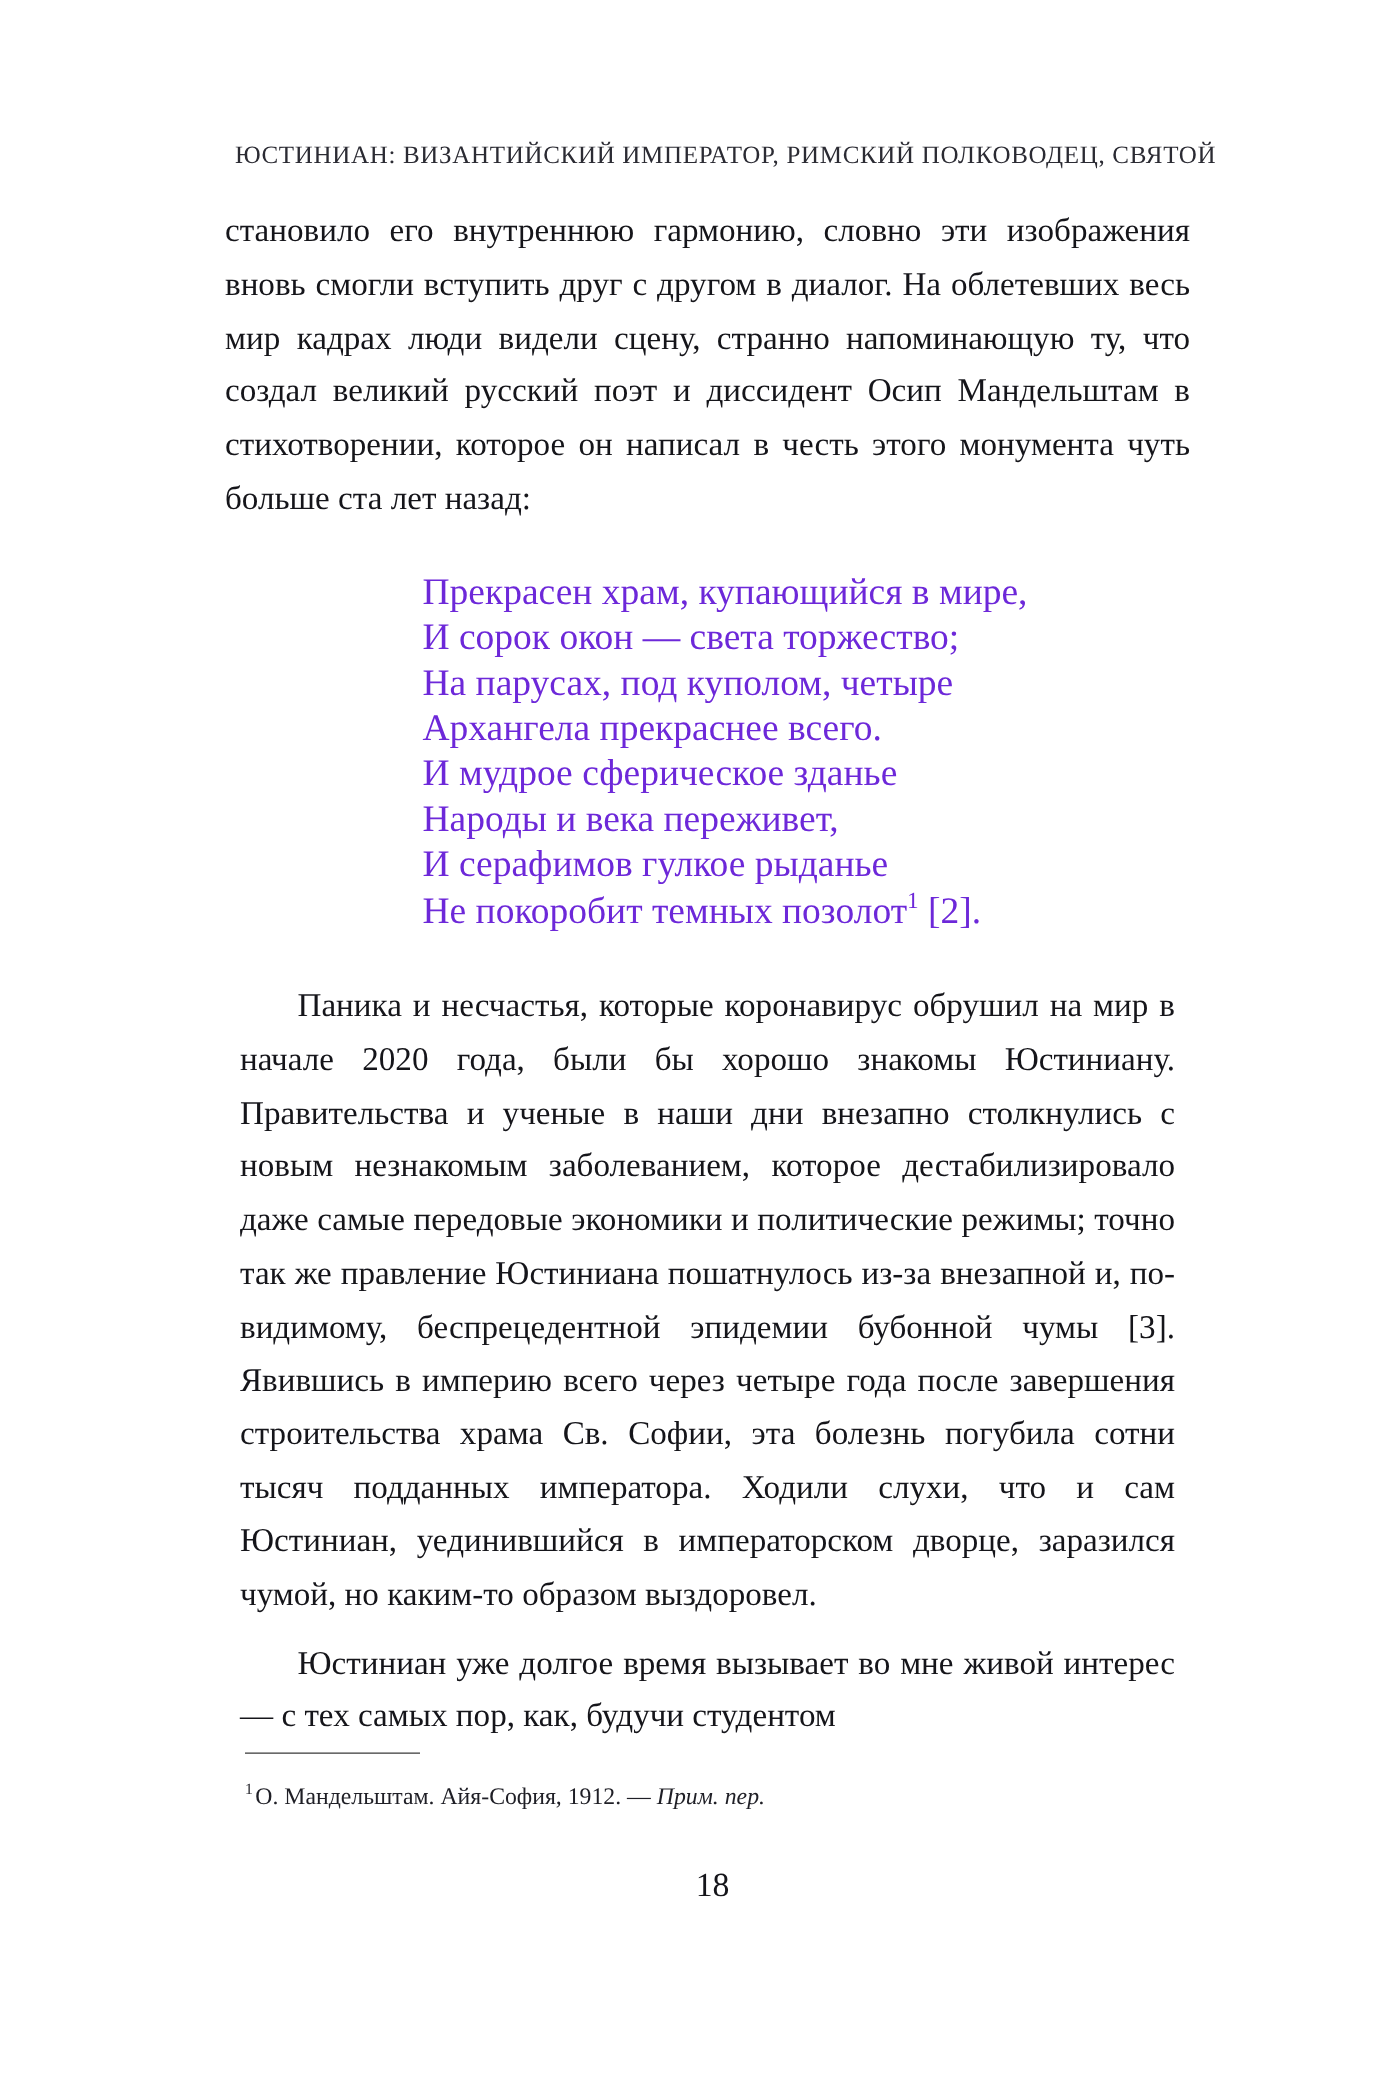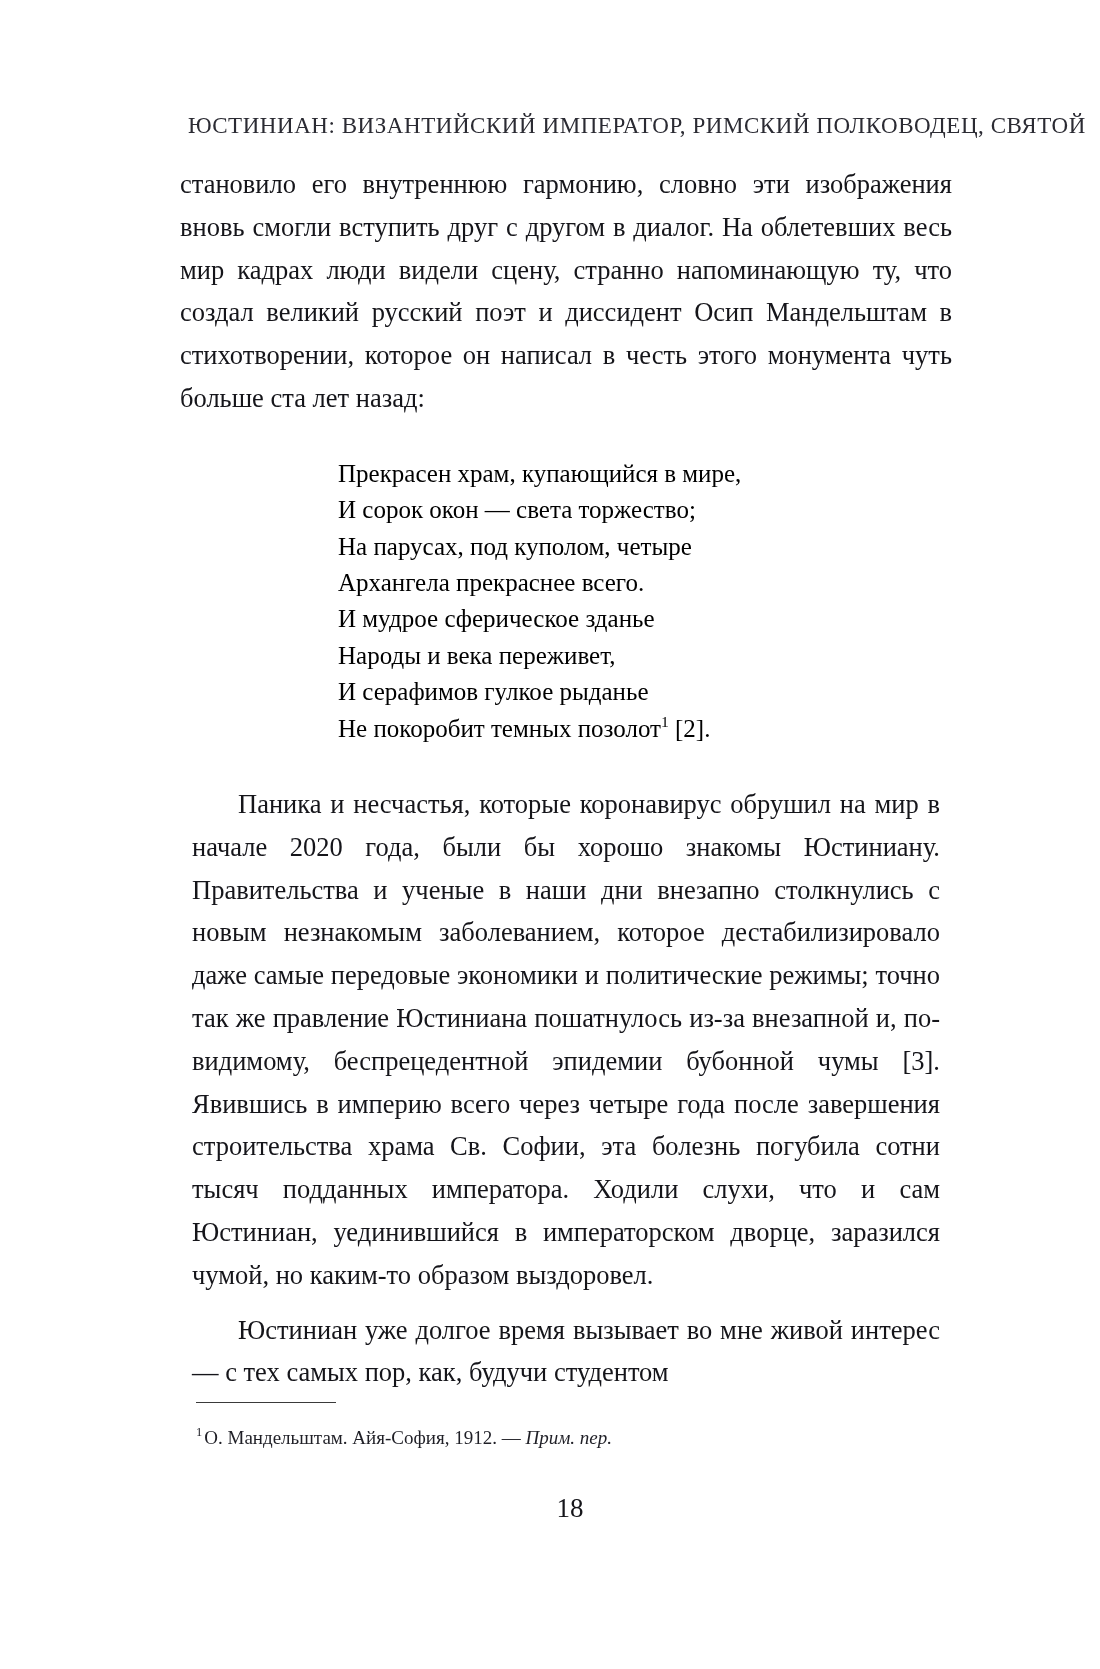--- a/index.html
+++ b/index.html
@@ -18,21 +18,21 @@
     color: #1a1a1a;
     overflow: hidden;
   }
 
   
   .running-head {
     position: absolute;
     left: 188px;
     top: 113px;
     width: 724px;
-    font-size: 23px;
+    font-size: 20px;
     letter-spacing: 0.55px;
     color: #2b2b33;
     white-space: nowrap;
     text-transform: uppercase;
   }
 
   
   .textblock {
     position: absolute;
     left: 180px;
@@ -59,23 +59,23 @@
   
   .poem {
     margin: 0;
     padding: 0;
     list-style: none;
     margin-top: 36px;
     margin-bottom: 36px;
     padding-left: 158px;
   }
   .poem li {
-    font-size: 25px;
+    font-size: 30px;
     line-height: 36.4px;
-    color: #000000;
+    color: #6d28d9;
     white-space: nowrap;
   }
   sup.fn {
     font-size: 0.62em;
     vertical-align: 0.62em;
     line-height: 0;
   }
 
   
   .footnote-rule {

